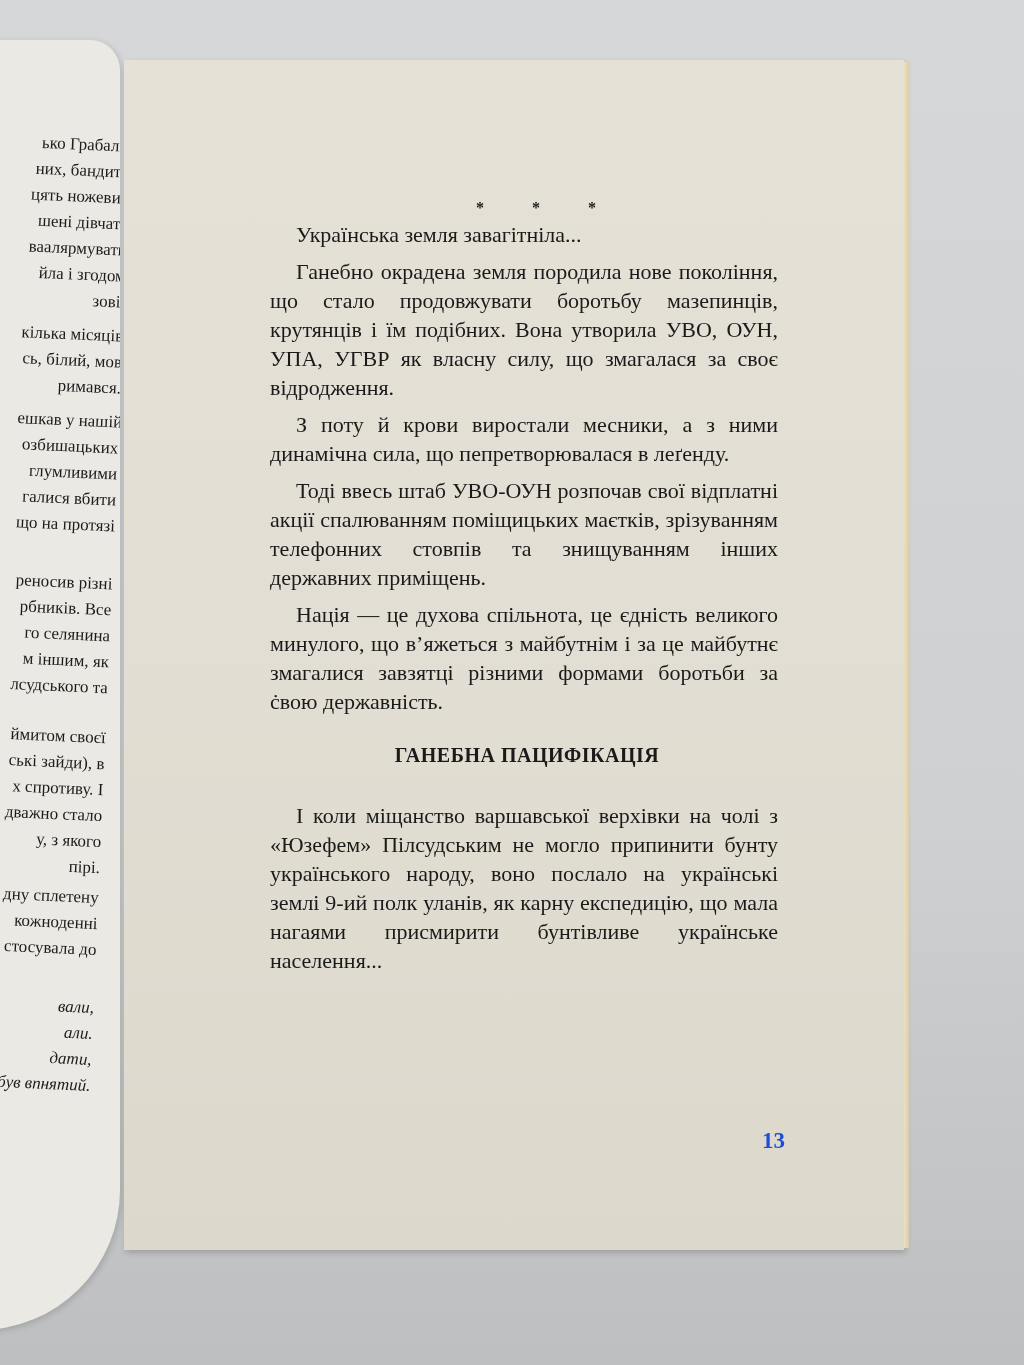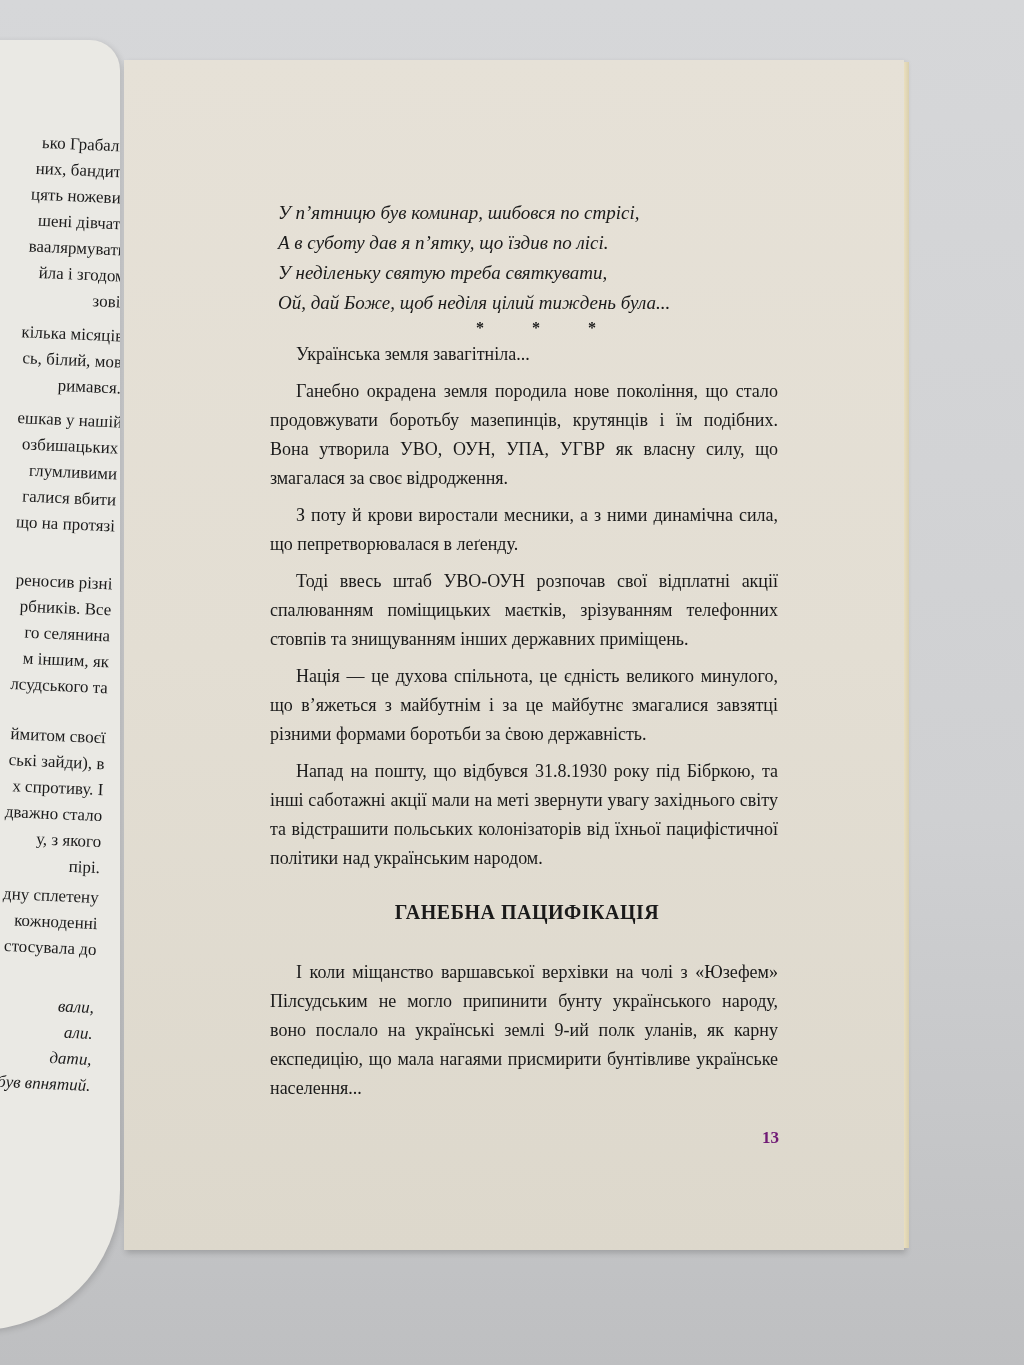--- a/index.html
+++ b/index.html
@@ -15,23 +15,23 @@
        background:#eae9e4;border-radius:0 30px 140px 0;
        box-shadow:2px 2px 6px rgba(0,0,0,0.15);overflow:hidden;}
   .left-text{position:absolute;left:40px;top:0;width:130px;
        font-size:17px;color:#1c1c1c;line-height:26px;transform:rotate(2.5deg);transform-origin:0 0;}
   .left-line{white-space:nowrap;text-align:right;width:102px;overflow:visible;direction:rtl;}
   .left-italic{font-style:italic;}
   .content{position:absolute;left:270px;top:198px;width:514px;color:#1a1a1a;}
   .poem{font-style:italic;font-size:19px;line-height:30px;margin:0 0 0 8px;}
   .poem-line{display:block;white-space:nowrap;}
   .stars{text-align:center;font-size:16px;letter-spacing:22px;margin:0 0 2px 40px;line-height:20px;font-weight:bold;}
-  p.para{font-size:18px;line-height:29px;margin:0 6px 8px 0;text-indent:26px;text-align:justify;}
+  p.para{font-size:22px;line-height:29px;margin:0 6px 8px 0;text-indent:26px;text-align:justify;}
   h2.section{font-size:20px;font-weight:bold;text-align:center;margin:28px 0 34px 0;letter-spacing:0.5px;}
-  .page-number{position:absolute;left:762px;top:1128px;font-size:17px;font-weight:bold;color:#701a75;}
+  .page-number{position:absolute;left:762px;top:1128px;font-size:23px;font-weight:bold;color:#1d4ed8;}
 </style>
 </head>
 <body>
 
 <div class="page-left">
   <div class="left-text" id="left-text" style="height: 1200px;">
       <div class="left-line" style="position: absolute; top: 88px; right: -6px; text-align: right; direction: ltr;">ько Грабаль,</div>
       <div class="left-line" style="position: absolute; top: 114px; right: -6px; text-align: right; direction: ltr;">них, бандити</div>
       <div class="left-line" style="position: absolute; top: 140px; right: -6px; text-align: right; direction: ltr;">цять ножевих</div>
       <div class="left-line" style="position: absolute; top: 166px; right: -6px; text-align: right; direction: ltr;">шені   дівчата</div>
@@ -64,33 +64,26 @@
       <div class="left-line left-italic" style="position: absolute; top: 976px; right: -6px; text-align: right; direction: ltr;">али.</div>
       <div class="left-line left-italic" style="position: absolute; top: 1002px; right: -6px; text-align: right; direction: ltr;">дати,</div>
       <div class="left-line left-italic" style="position: absolute; top: 1028px; right: -6px; text-align: right; direction: ltr;">був впнятий.</div>
     </div>
 </div>
 
 <div class="page-right"></div>
 <div class="page-right-edge"></div>
 
 <div class="content">
-  <div class="poem">
-    <span class="poem-line">У п’ятницю був коминар, шибовся по стрісі,</span>
-    <span class="poem-line">А в суботу дав я п’ятку, що їздив по лісі.</span>
-    <span class="poem-line">У неділеньку святую треба святкувати,</span>
-    <span class="poem-line">Ой, дай Боже, щоб неділя цілий тиждень була...</span>
-  </div>
   <div class="stars">* * *</div>
 
   <p class="para">Українська земля завагітніла...</p>
   <p class="para">Ганебно окрадена земля породила нове покоління, що стало продовжувати боротьбу мазепинців, крутянців і їм подібних. Вона утворила УВО, ОУН, УПА, УГВР як власну силу, що змагалася за своє відродження.</p>
   <p class="para">З поту й крови виростали месники, а з ними динамічна сила, що пепретворювалася в леґенду.</p>
   <p class="para">Тоді ввесь штаб УВО-ОУН розпочав свої відплатні акції спалюванням поміщицьких маєтків, зрізуванням телефонних стовпів та знищуванням інших державних приміщень.</p>
   <p class="para">Нація — це духова спільнота, це єдність великого минулого, що в’яжеться з майбутнім і за це майбутнє змагалися завзятці різними формами боротьби за ċвою державність.</p>
-  <p class="para">Напад на пошту, що відбувся 31.8.1930 року під Бібркою, та інші саботажні акції мали на меті звернути увагу західнього світу та відстрашити польських колонізаторів від їхньої пацифістичної політики над українським народом.</p>
 
   <h2 class="section">ГАНЕБНА ПАЦИФІКАЦІЯ</h2>
 
   <p class="para">І коли міщанство варшавської верхівки на чолі з «Юзефем» Пілсудським не могло припинити бунту українського народу, воно послало на українські землі 9-ий полк уланів, як карну експедицію, що мала нагаями присмирити бунтівливе українське населення...</p>
 </div>
 
 <div class="page-number">13</div>
 
 </body></html>

